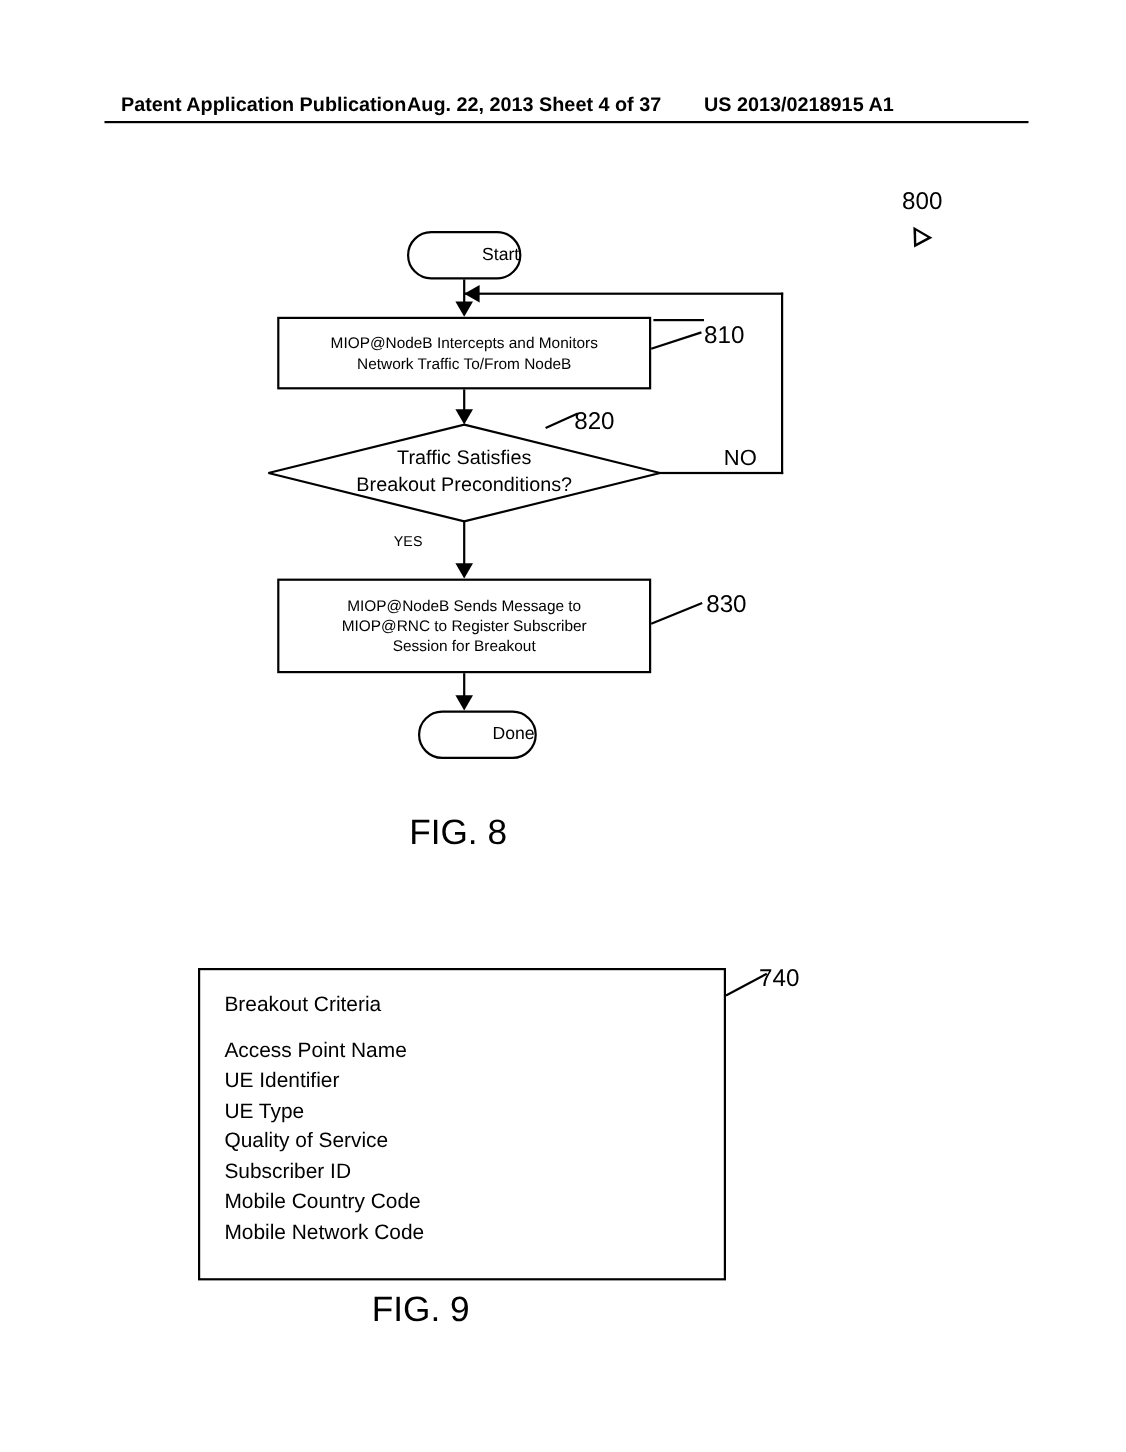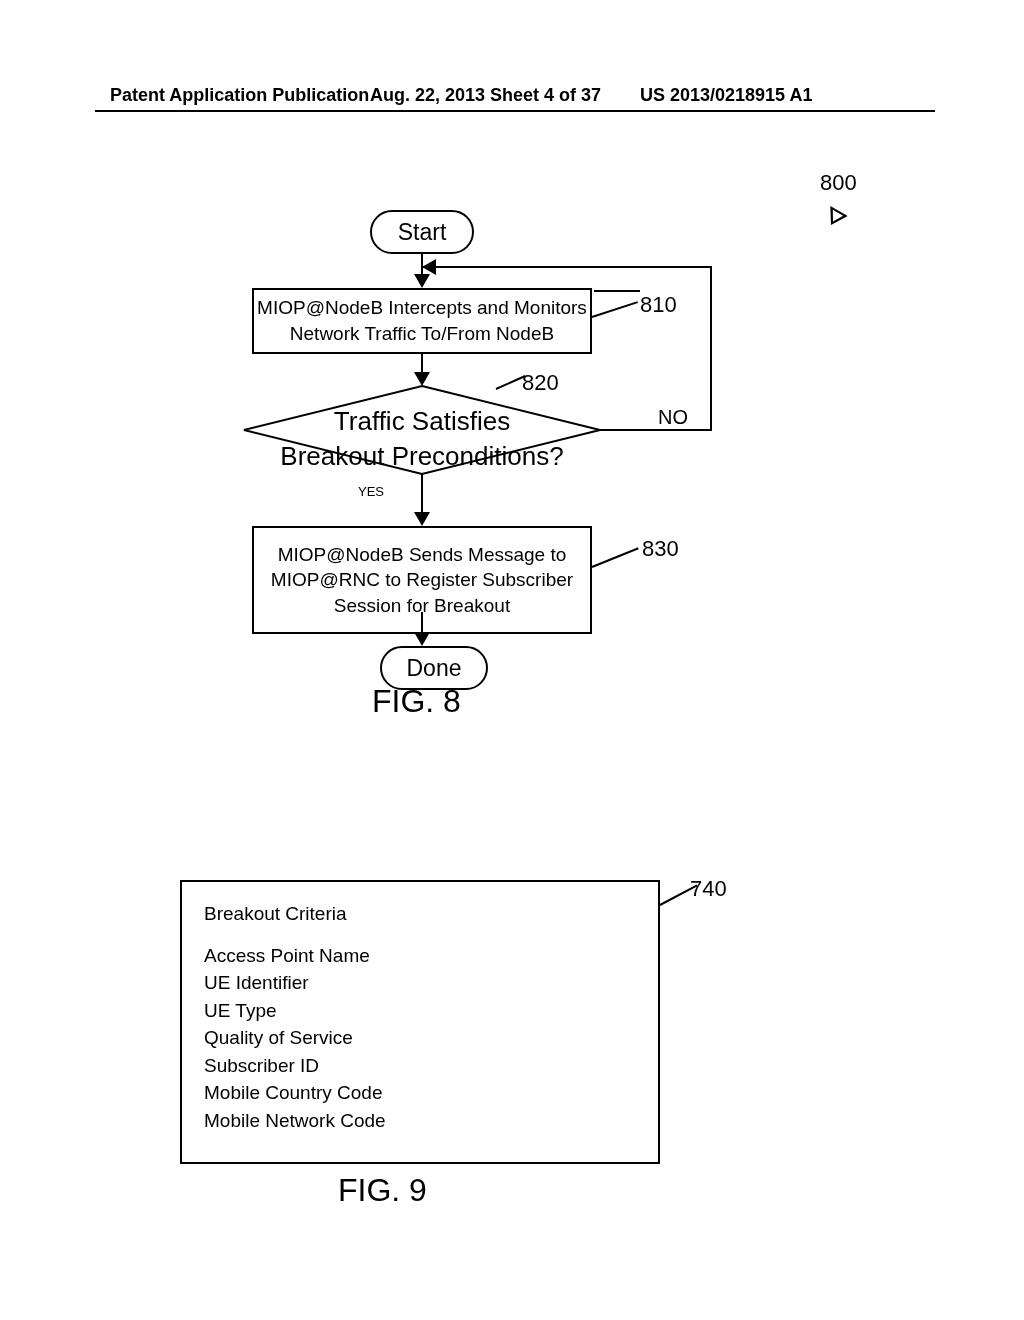--- a/index.html
+++ b/index.html
@@ -38,42 +38,42 @@
     position: absolute;
     top: 170px;
     left: 260px;
     width: 560px;
     height: 570px;
   }
   .terminator {
     position: absolute;
     border: 2px solid #000;
     border-radius: 24px;
-    font-size: 23px;
+    font-size: 16px;
     text-align: center;
     display: flex;
     align-items: center;
-    justify-content: center;
+    justify-content: flex-end;
     background: #fff;
   }
   .process {
     position: absolute;
     border: 2px solid #000;
-    font-size: 19px;
+    font-size: 14px;
     text-align: center;
     display: flex;
     align-items: center;
     justify-content: center;
     background: #fff;
     line-height: 1.35;
   }
   .diamond-text {
     position: absolute;
     text-align: center;
-    font-size: 26px;
+    font-size: 18px;
     line-height: 1.35;
     width: 100%;
   }
   .label {
     position: absolute;
     font-size: 22px;
   }
   .figcap {
     position: absolute;
     font-size: 32px;
@@ -189,36 +189,36 @@
     <div style="position:absolute; left:236px; top:218px; width:32px; height:2px; border-top:2px solid #000; transform:rotate(-24deg); transform-origin:left center;"></div>
 
     <div class="hline" style="left:340px; top:259px; width:112px;"></div>
     <div class="vline" style="left:450px; top:96px; height:165px;"></div>
     <div class="label" style="left:398px; top:236px; font-size:20px;">NO</div>
 
     <div class="vline" style="left:161px; top:304px; height:42px;"></div>
     <div class="arrow-down" style="left:154px; top:342px;"></div>
     <div class="label" style="left:98px; top:314px; font-size:13px;">YES</div>
 
-    <div class="process" style="left:-8px; top:356px; width:340px; height:108px; white-space:pre-line;">
+    <div class="process" style="left:-8px; top:356px; width:340px; height:86px; white-space:pre-line;">
       <span>MIOP@NodeB Sends Message to
 MIOP@RNC to Register Subscriber
 Session for Breakout</span>
     </div>
     <div class="label" style="left:382px; top:366px;">830</div>
     <div style="position:absolute; left:332px; top:396px; width:50px; height:2px; border-top:2px solid #000; transform:rotate(-22deg); transform-origin:left center;"></div>
 
     <div class="vline" style="left:161px; top:442px; height:24px;"></div>
     <div class="arrow-down" style="left:154px; top:462px;"></div>
 
     <div class="terminator" style="left:120px; top:476px; width:108px; height:44px;">
       <span>Done</span>
     </div>
 
-    <div class="figcap" style="left:112px; top:513px;">FIG. 8</div>
+    <div class="figcap" style="left:112px; top:568px;">FIG. 8</div>
   </div>
 
   <div class="fig9">
     <div class="criteria-box">
       <div class="criteria-title">Breakout Criteria</div>
       <div>Access Point Name</div>
       <div>UE Identifier</div>
       <div>UE Type</div>
       <div>Quality of Service</div>
       <div>Subscriber ID</div>

